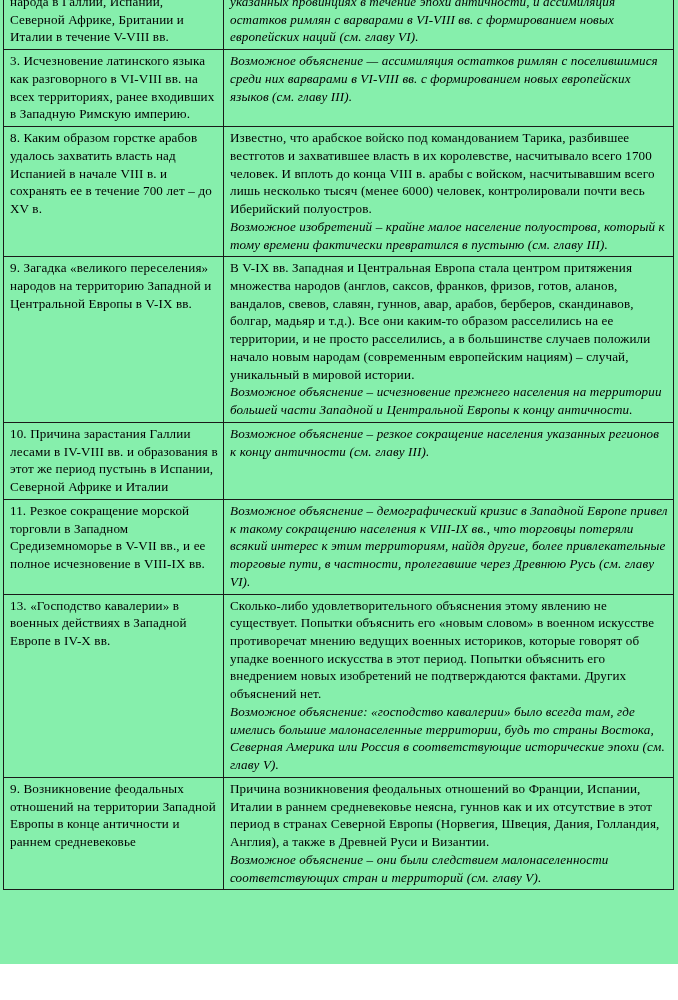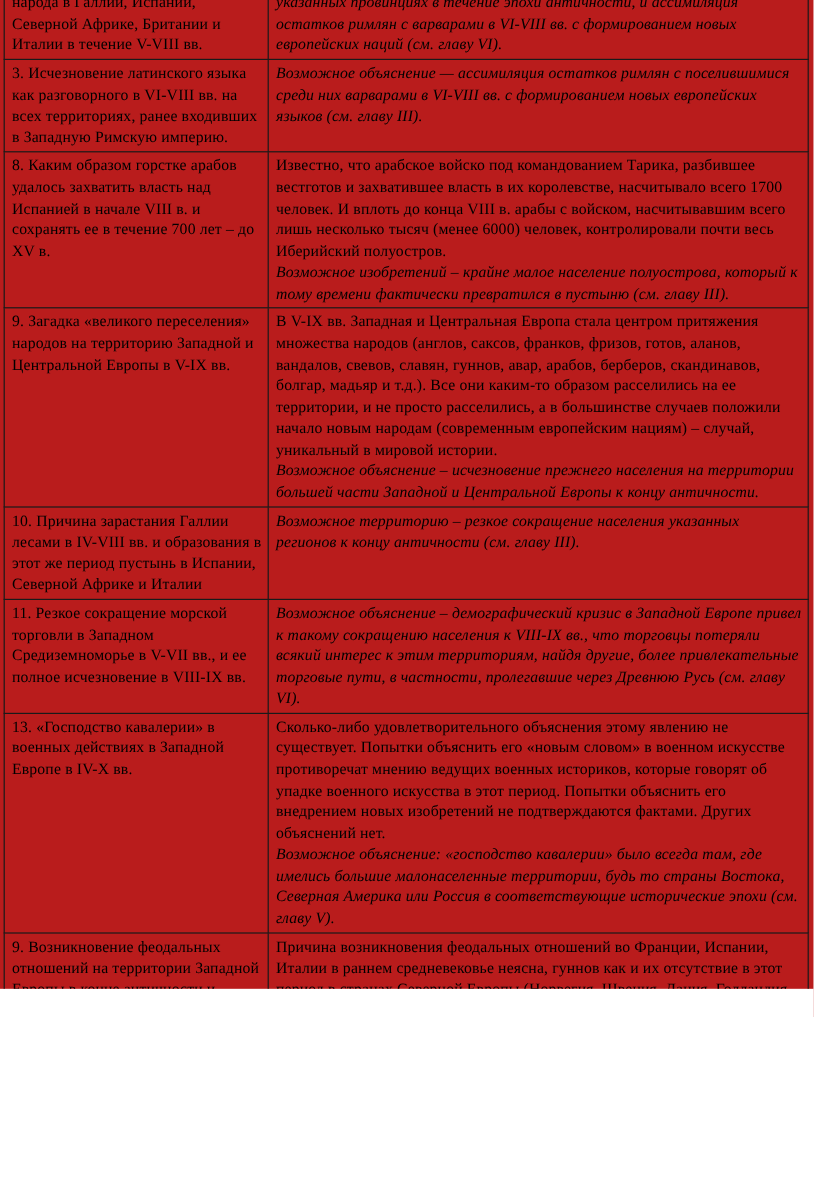--- a/index.html
+++ b/index.html
@@ -11,22 +11,22 @@
     width: 678px;
     height: 1000px;
     overflow: hidden;
     font-family: "Liberation Serif", "DejaVu Serif", serif;
     color: #000000;
   }
 
   .page {
     position: relative;
     width: 678px;
-    height: 824px;
-    background: #b91c1c;
+    height: 964px;
+    background: #86efac;
     overflow: hidden;
   }
 
   
   .doc-table {
     position: absolute;
     left: 3px;
     top: -9px;                
     width: 670px;
     border-collapse: collapse;
@@ -116,21 +116,21 @@
           <p class="line">В V-IX вв. Западная и Центральная Европа стала центром притяжения множества народов (англов, саксов, франков, фризов, готов, аланов, вандалов, свевов, славян, гуннов, авар, арабов, берберов, скандинавов, болгар, мадьяр и т.д.). Все они каким-то образом расселились на ее территории, и не просто расселились, а в большинстве случаев положили начало новым народам (современным европейским нациям) – случай, уникальный в мировой истории.</p>
           <p class="expl">Возможное объяснение – исчезновение прежнего населения на территории большей части Западной и Центральной Европы к концу античности.</p>
         </td>
       </tr>
 
       <tr>
         <td class="cell-text">
           <p class="line">10. Причина зарастания Галлии лесами в IV-VIII вв. и образования в этот же период пустынь в Испании, Северной Африке и Италии</p>
         </td>
         <td class="cell-text">
-          <p class="expl">Возможное территорию – резкое сокращение населения указанных регионов к концу античности (см. главу III).</p>
+          <p class="expl">Возможное объяснение – резкое сокращение населения указанных регионов к концу античности (см. главу III).</p>
         </td>
       </tr>
 
       <tr>
         <td class="cell-text">
           <p class="line">11. Резкое сокращение морской торговли в Западном Средиземноморье в V-VII вв., и ее полное исчезновение в VIII-IX вв.</p>
         </td>
         <td class="cell-text">
           <p class="expl">Возможное объяснение – демографический кризис в Западной Европе привел к такому сокращению населения к VIII-IX вв., что торговцы потеряли всякий интерес к этим территориям, найдя другие, более привлекательные торговые пути, в частности, пролегавшие через Древнюю Русь (см. главу VI).</p>
         </td>

